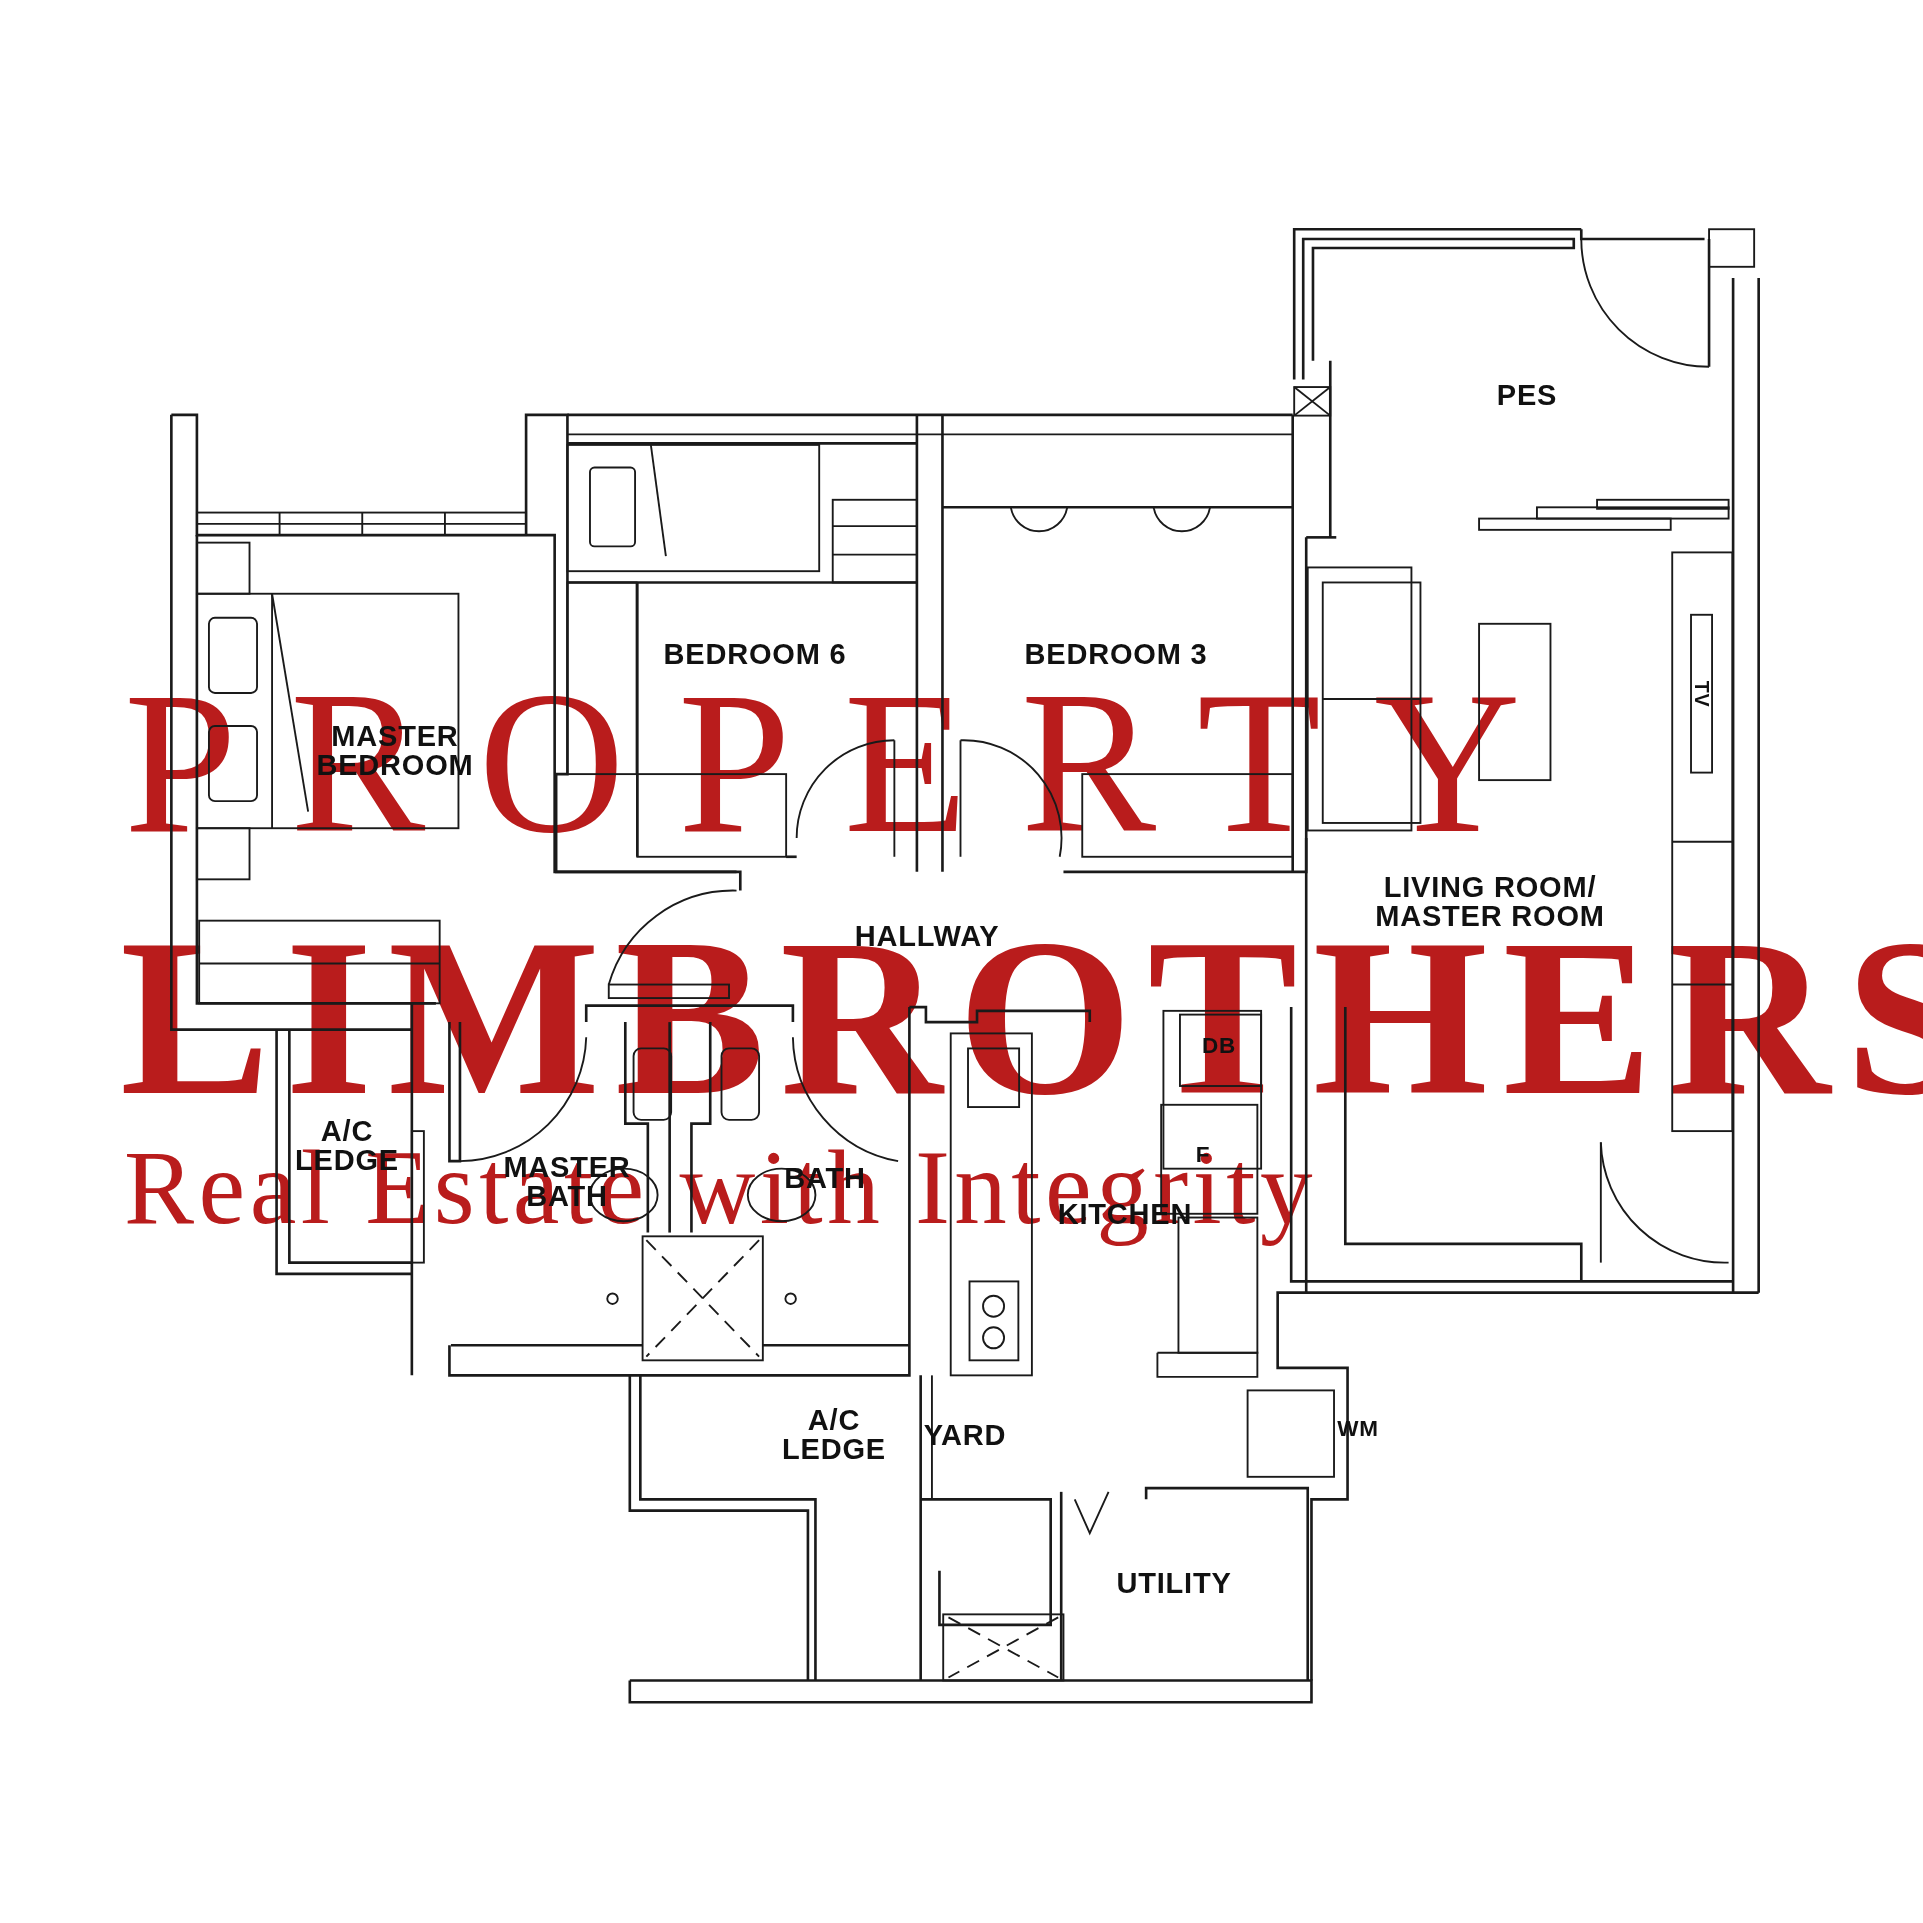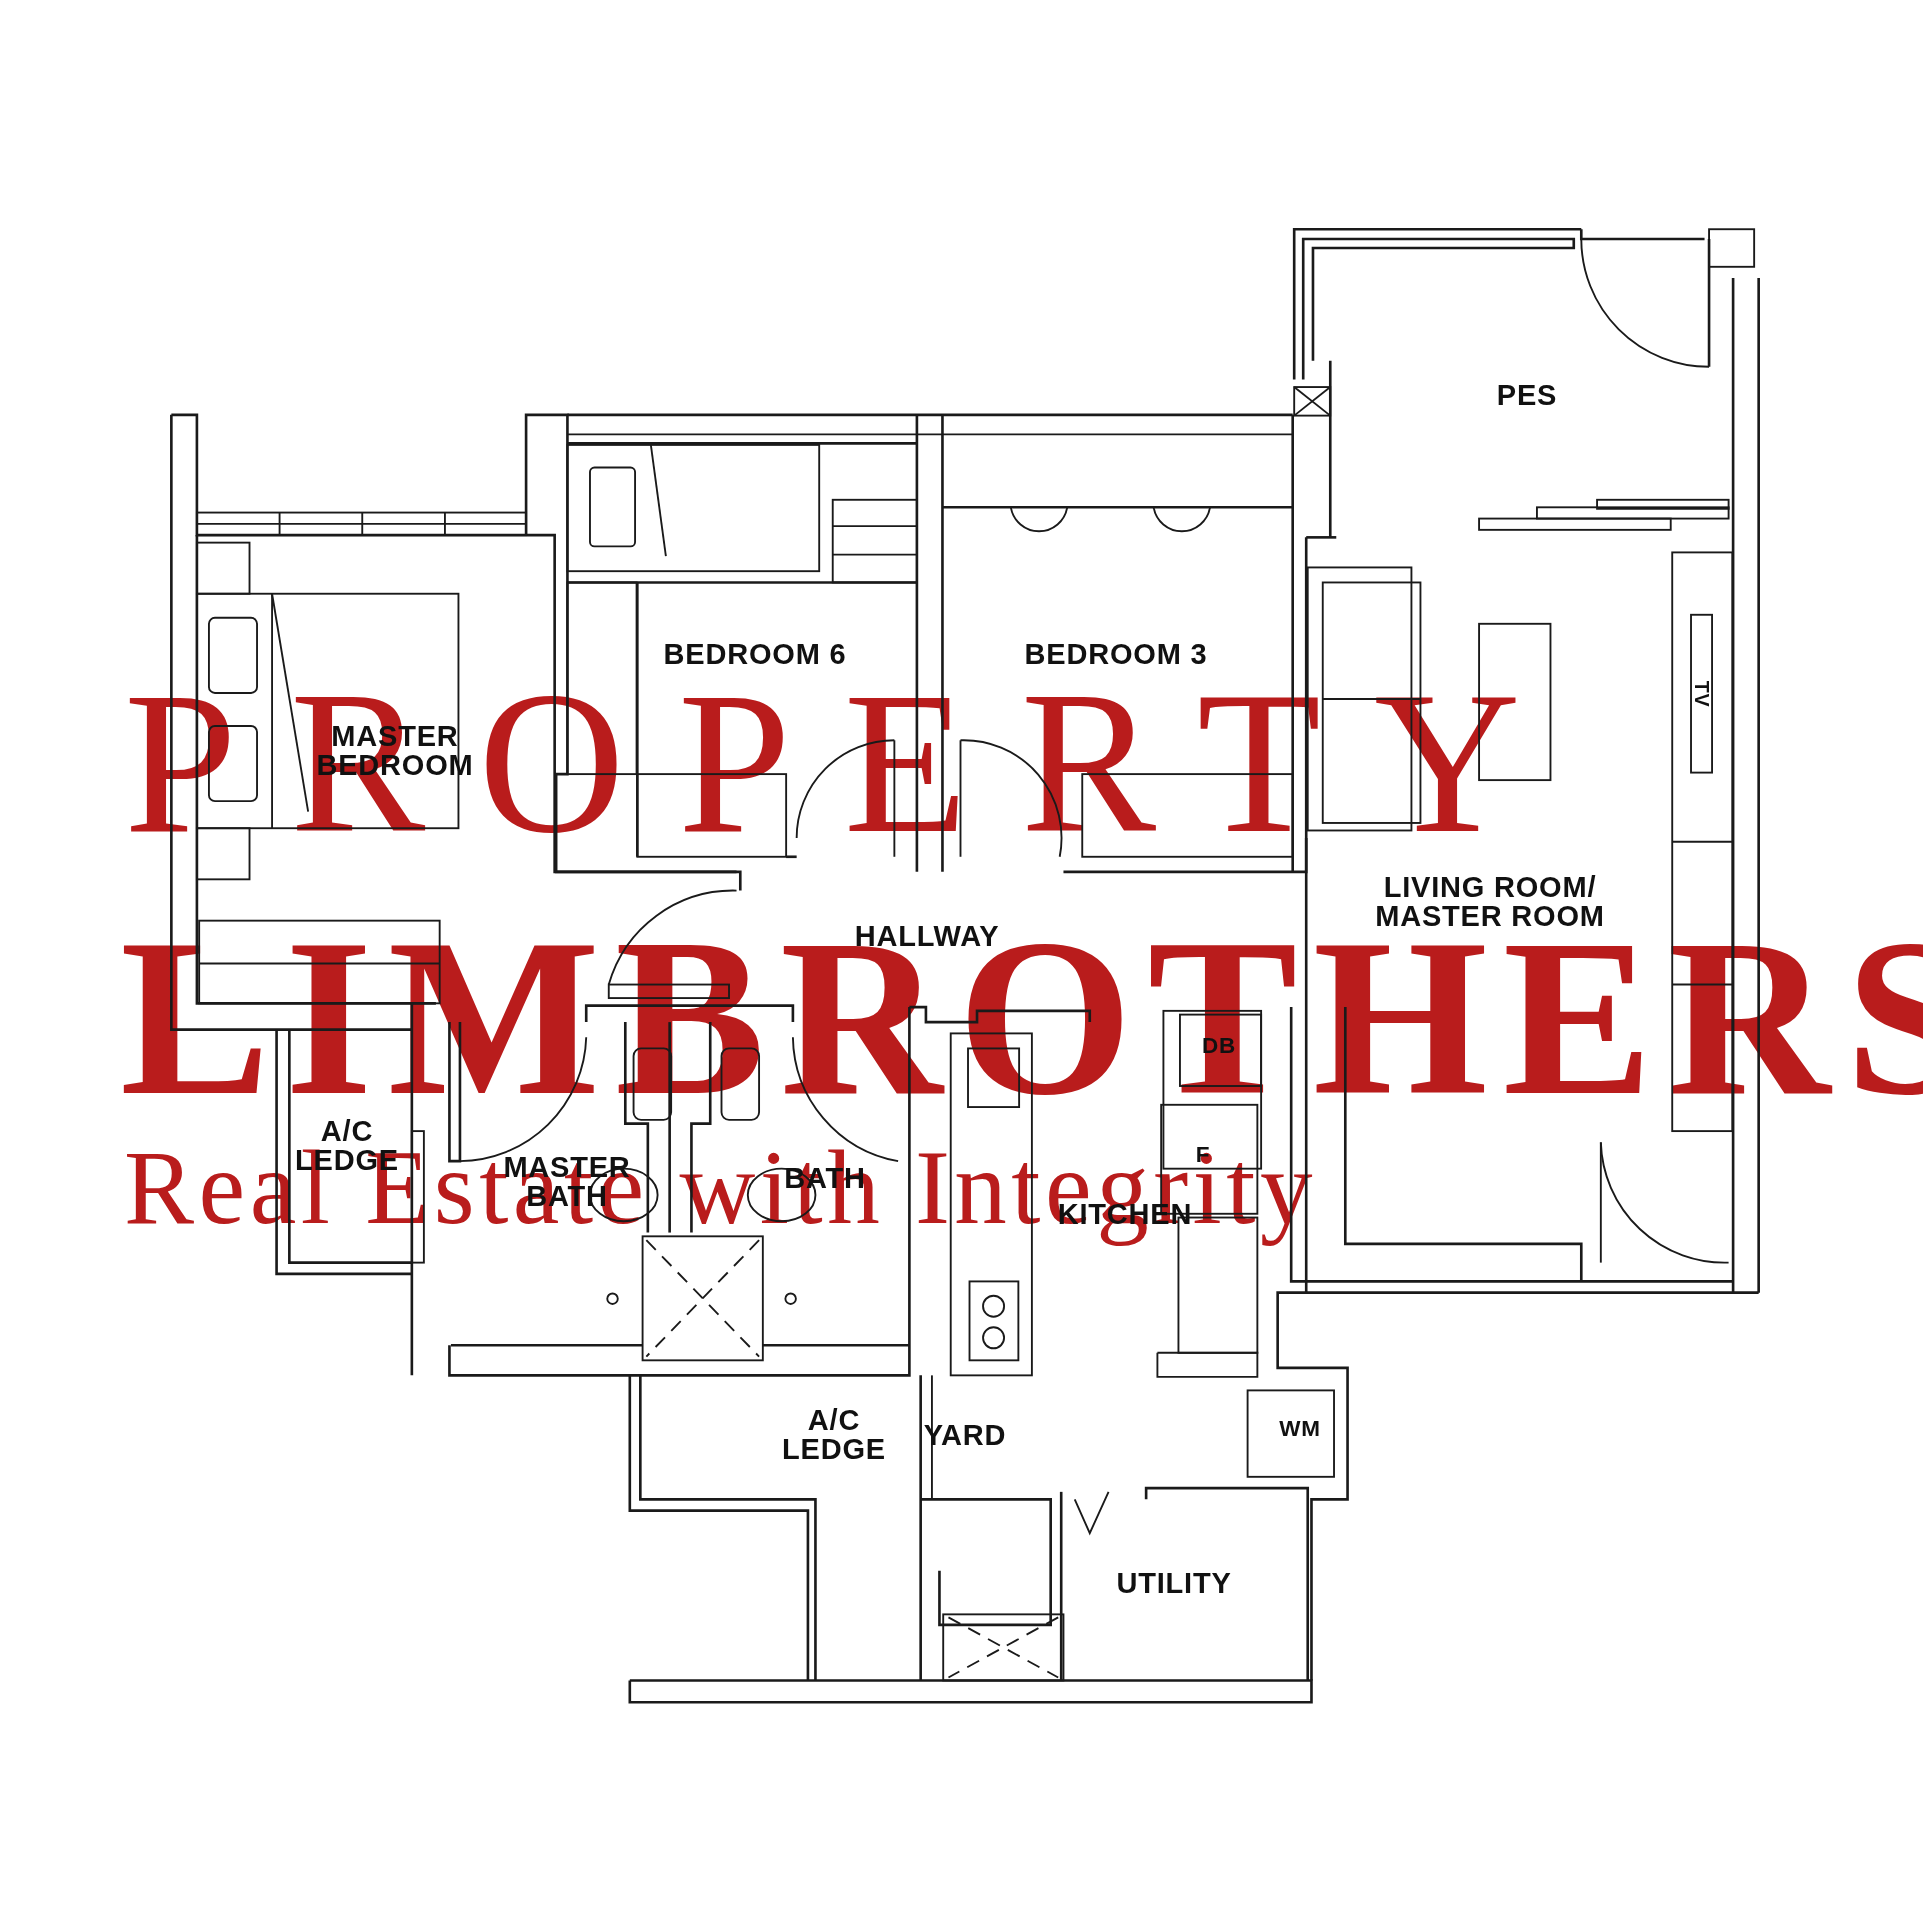--- a/index.html
+++ b/index.html
@@ -207,14 +207,14 @@
 <div class="lbl" style="left:834px;top:1435px;">
     <span style="white-space:pre-line;display:block">A/C
 LEDGE</span>
   </div>
 <div class="lbl" style="left:965px;top:1435px;">YARD</div>
 <div class="lbl" style="left:1174px;top:1583px;">UTILITY</div>
 
 <div class="lbl tv" style="left:1701px;top:694px;">TV</div>
 <div class="lbl sm" style="left:1219px;top:1046px;">DB</div>
 <div class="lbl sm" style="left:1203px;top:1155px;">F</div>
-<div class="lbl sm" style="left:1300px;top:1429px;">WM</div>
+<div class="lbl sm" style="left:1358px;top:1429px;">WM</div>
 
 
 </body></html>

